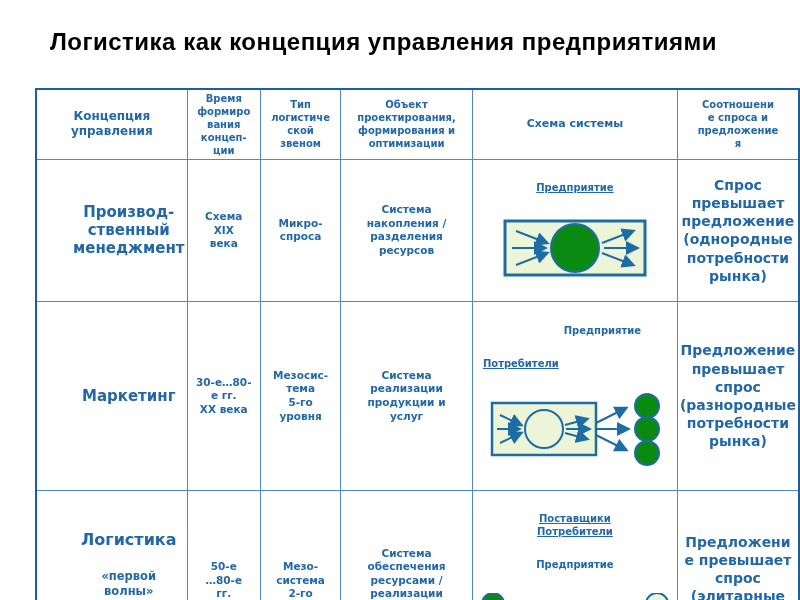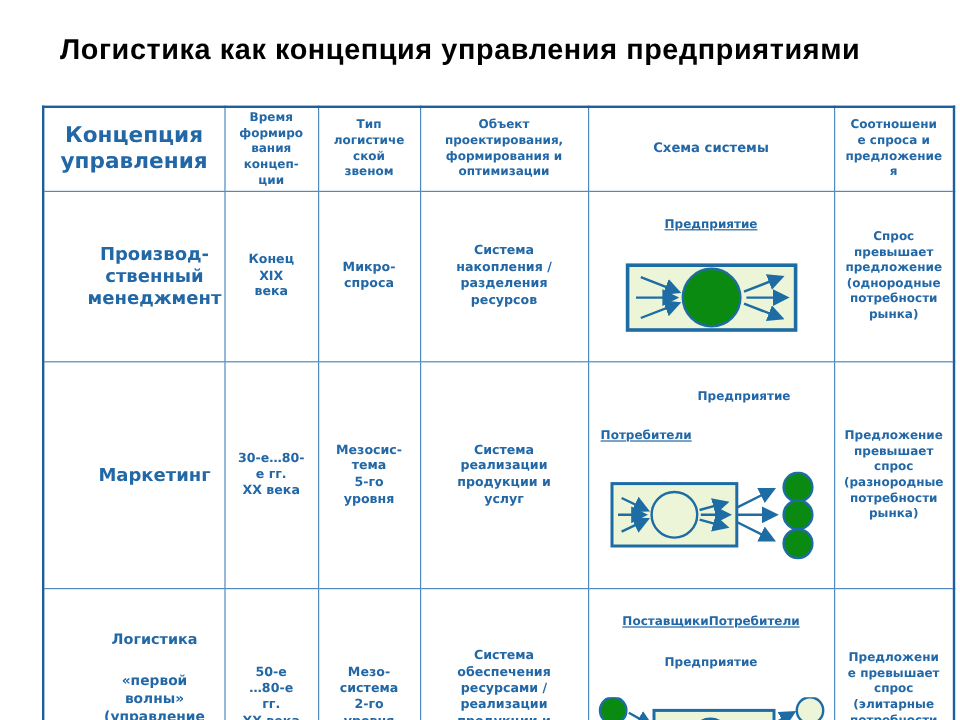--- a/index.html
+++ b/index.html
@@ -6,30 +6,30 @@
   .slide{position:relative;width:800px;height:600px;background:#ffffff;overflow:hidden;
          font-family:"DejaVu Sans", sans-serif;}
   .title{position:absolute;top:28px;left:50px;width:710px;margin:0;
          font-family:"Liberation Sans", sans-serif;font-weight:bold;
          font-size:24px;letter-spacing:0.5px;color:#000;}
   table.concept{position:absolute;left:35px;top:88px;border-collapse:collapse;table-layout:fixed;
          border:2.5px solid #1D5E9E;}
   td{border:1.5px solid #4E8AC0;color:#2368A6;font-weight:bold;text-align:center;
      vertical-align:middle;white-space:pre-line;padding:1px 2px;line-height:1.3;}
   td.hdr{font-size:10px;}
-  td.hdr-main{font-size:18px;line-height:1.25;}
+  td.hdr-main{font-size:12px;line-height:1.25;}
   td.concept-cell{font-size:15px;line-height:1.2;padding-left:36px;}
-  .concept-main{font-size:12px;line-height:1.15;}
+  .concept-main{font-size:16px;line-height:1.15;}
   .concept-sub{font-size:11.5px;line-height:1.3;margin-top:1px;}
   td.small{font-size:10.5px;}
-  td.demand{font-size:10px;}
+  td.demand{font-size:14px;}
   td.scheme{vertical-align:middle;padding:2px 4px;}
   .scheme-label{color:#2368A6;font-weight:bold;font-size:10px;line-height:1.25;}
   .u{text-decoration:underline;}
-  .lbl-row{display:flex;justify-content:center;padding:0 6px;}
+  .lbl-row{display:flex;justify-content:flex-start;padding:0 6px;flex-direction:column;}
   .center{text-align:center;}
   .left{text-align:left;padding-left:6px;}
   .indent-r{padding-left:55px;}
   svg{display:block;margin:1px auto 0;}
 </style>
 </head>
 <body>
 
 <div class="slide">
   <h1 class="title">Логистика как концепция управления предприятиями</h1>
@@ -65,21 +65,21 @@
       <td class="hdr">Соотношени
 е спроса и
 предложение
 я</td>
     </tr>
 
     <tr style="height:90px">
       <td class="concept-cell">Производ-
 ственный
 менеджмент</td>
-      <td class="small">Конец
+      <td class="small">Схема
 XIX
 века</td>
       <td class="small">Микро-
 спроса</td>
       <td class="small">Система
 накопления /
 разделения
 ресурсов</td>
       <td class="scheme">
         <div class="scheme-label center u">Предприятие</div>

